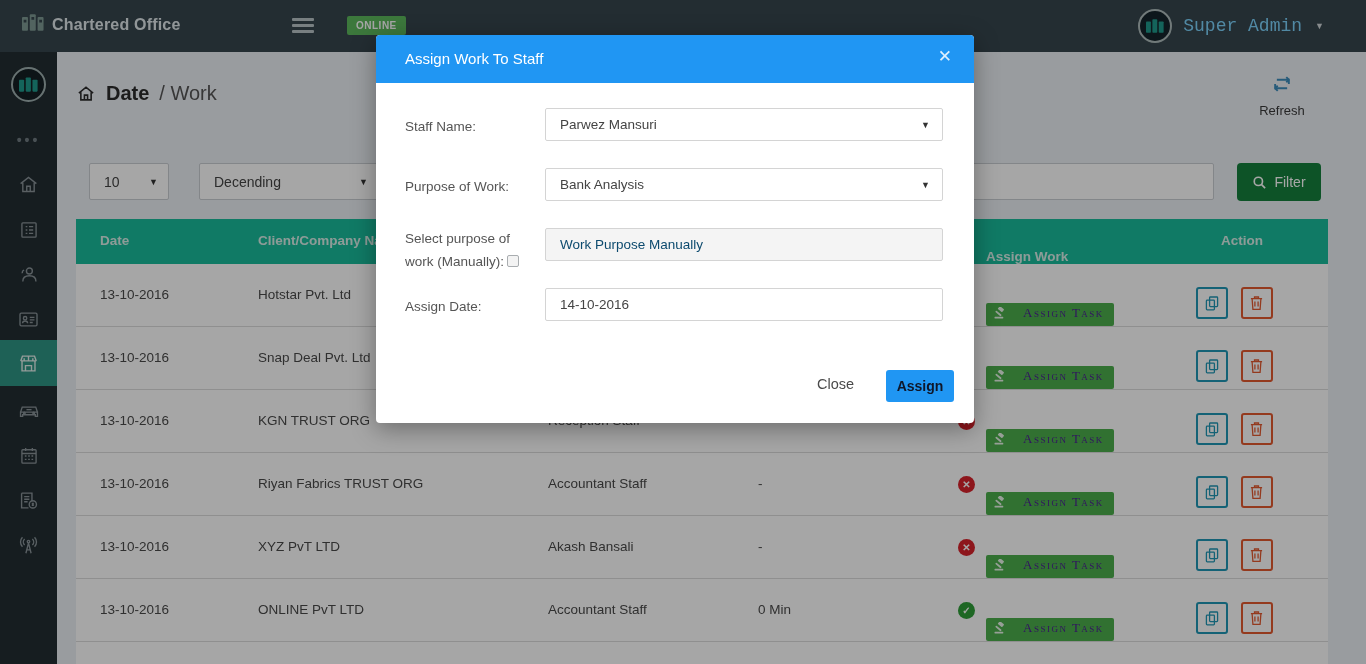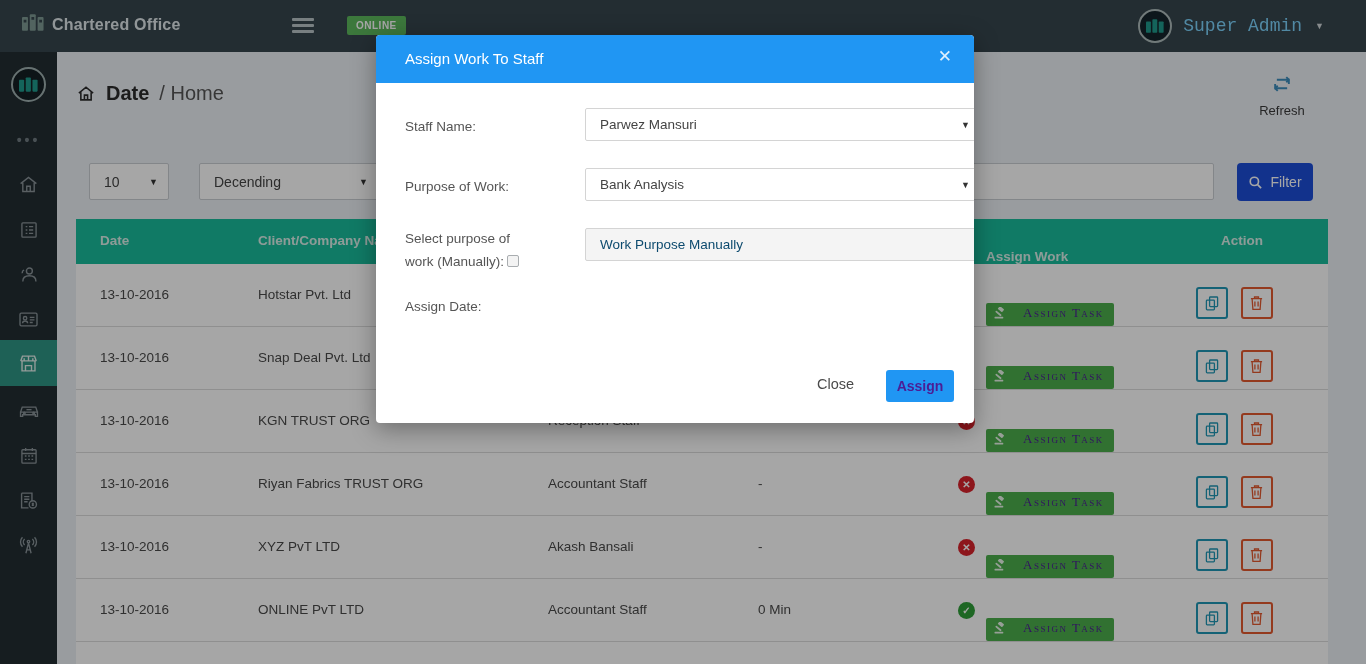--- a/index.html
+++ b/index.html
@@ -35,21 +35,21 @@
   .refresh { position:absolute; right:54px; top:22px; width:60px; text-align:center; cursor:pointer; }
   .refresh-label { font-size:13px; color:#3a3a3a; margin-top:5px; }
 
   .select-box { position:absolute; height:37px; background:#fff; border:1px solid #c9ced3; border-radius:2px; display:flex; align-items:center; cursor:pointer; }
   .select-box .val { font-size:14px; color:#444; padding-left:14px; }
   .select-box .caret { position:absolute; right:10px; font-size:9px; color:#333; }
   .sel-pagesize { left:32px; top:111px; width:80px; }
   .sel-sort { left:142px; top:111px; width:180px; }
   .input-dateto { position:absolute; left:833px; top:111px; width:324px; height:37px; background:#fff; border:1px solid #c9ced3; border-radius:2px; font-size:14px; color:#444; padding:0 14px; font-family:"Liberation Sans",sans-serif; }
   .input-dateto::placeholder { color:#8d9499; opacity:1; }
-  .btn-filter { position:absolute; left:1180px; top:111px; width:76px; height:38px; background:#1d4ed8; border:none; border-radius:4px; color:#fff; font-size:14px; display:flex; align-items:center; justify-content:center; gap:7px; cursor:pointer; font-family:"Liberation Sans",sans-serif; }
+  .btn-filter { position:absolute; left:1180px; top:111px; width:84px; height:38px; background:#15803d; border:none; border-radius:4px; color:#fff; font-size:14px; display:flex; align-items:center; justify-content:center; gap:7px; cursor:pointer; font-family:"Liberation Sans",sans-serif; }
 
   
   .worktable { position:absolute; left:19px; top:167px; width:1252px; }
   .thead { position:relative; height:45px; background:#1abc9c; color:#d9efe9; font-size:13.5px; font-weight:bold; }
   .thead .th { position:absolute; top:14px; white-space:nowrap; }
   .trow { position:relative; height:63px; background:#fff; border-bottom:1px solid #dcdcdc; font-size:13.5px; color:#4a4a4a; }
   .trow .td { position:absolute; top:23px; white-space:nowrap; }
   .c-date { left:24px; }
   .c-client { left:182px; }
   .c-staff { left:472px; }
@@ -71,27 +71,27 @@
   .btn-delete { border:2px solid #e4592f; color:#e4592f; }
   .icon-btn svg { stroke:currentColor; fill:none; stroke-width:1.6; }
 
   
   .backdrop { position:absolute; inset:0; background:rgba(0,0,0,0.35); z-index:40; }
   .modal { position:absolute; left:376px; top:35px; width:598px; height:388px; background:#fff; border-radius:4px; box-shadow:0 6px 24px rgba(0,0,0,.35); z-index:50; overflow:hidden; }
   .modal-header { position:relative; height:48px; background:#2096f3; }
   .modal-title { position:absolute; left:29px; top:15px; color:#fff; font-size:15px; font-weight:normal; }
   .modal-close { position:absolute; right:22px; top:13px; color:rgba(255,255,255,.85); font-size:17px; cursor:pointer; line-height:1; }
   .m-label { position:absolute; left:29px; width:135px; font-size:13.5px; color:#555; line-height:1.7; }
-  .m-field { position:absolute; left:169px; width:398px; height:33px; border:1px solid #d4d4d4; border-radius:2px; background:#fff; display:flex; align-items:center; font-size:13.5px; color:#444;margin-left:40px; }
+  .m-field { position:absolute; left:169px; width:398px; height:33px; border:1px solid #d4d4d4; border-radius:2px; background:#fff; display:flex; align-items:center; font-size:13.5px; color:#444; }
   .m-field .val { padding-left:14px; }
   .m-field .caret { position:absolute; right:12px; font-size:9px; color:#333; }
   .m-field.disabled { background:#f4f4f4; color:#0c4a6e; }
   .m-check { display:inline-block; width:12px; height:12px; border:1px solid #a9adb0; background:#f3f3f3; border-radius:2px; vertical-align:-1px; margin-left:3px; cursor:pointer; }
   .btn-close-modal { position:absolute; left:441px; top:341px; background:none; border:none; font-size:14.5px; color:#4a4a4a; cursor:pointer; font-family:"Liberation Sans",sans-serif; }
-  .btn-assign-modal { position:absolute; left:510px; top:335px; width:68px; height:32px; background:#2096f3; border:none; border-radius:3px; color:#4c1d95; font-size:14px; font-weight:bold; cursor:pointer; font-family:"Liberation Sans",sans-serif; }
+  .btn-assign-modal { position:absolute; left:510px; top:335px; width:68px; height:32px; background:#2096f3; border:none; border-radius:3px; color:#0f172a; font-size:14px; font-weight:bold; cursor:pointer; font-family:"Liberation Sans",sans-serif; }
 </style>
 </head>
 <body>
 
 <div class="stage">
 
   <div class="navbar">
     <div class="brand">
       <span>
         <svg width="22" height="17" viewBox="0 0 24 18">
@@ -202,21 +202,21 @@
         </svg>
     </div>
   </div>
 
   <div class="content">
     <div class="breadcrumb">
       <svg width="20" height="19" viewBox="0 0 24 24" fill="none" stroke="#2b2b2b" stroke-width="2">
           <path d="M3 11.5 L12 4 L21 11.5 M5.5 10.5 V20 H18.5 V10.5 M10 20 V14 H14 V20"></path>
         </svg>
       <span class="bc-home">Date</span>
-      <span class="bc-rest">/ Home</span>
+      <span class="bc-rest">/ Work</span>
     </div>
 
     <div class="refresh">
       <svg width="24" height="20" viewBox="0 0 28 22" fill="none" stroke="#3c8dbc" stroke-width="2.2">
         <path d="M8 6 H22 V11"></path>
           <path d="M22 6 L19 3 M22 6 L19 9"></path>
         <path d="M20 16 H6 V11"></path>
           <path d="M6 16 L9 13 M6 16 L9 19"></path>
       </svg>
       <div class="refresh-label">Refresh</div>
@@ -468,18 +468,21 @@
       <span class="val">Bank Analysis</span>
       <span class="caret">▼</span>
     </div>
 
     <span class="m-label" style="top:193px"><span>Select purpose of work (Manually):</span><span class="m-check"></span></span>
     <div class="m-field disabled" style="top:193px">
       <span class="val">Work Purpose Manually</span>
     </div>
 
     <span class="m-label" style="top:261px">Assign Date:</span>
+    <div class="m-field" style="top:253px">
+      <span class="val">14-10-2016</span>
+    </div>
 
     <button class="btn-close-modal">Close</button>
     <button class="btn-assign-modal">Assign</button>
   </div>
 
 </div>
 
 </body></html>

